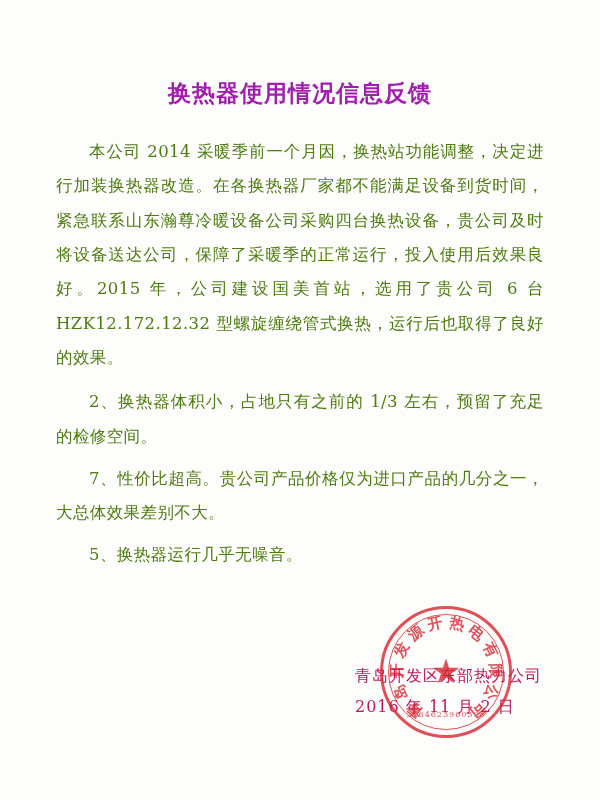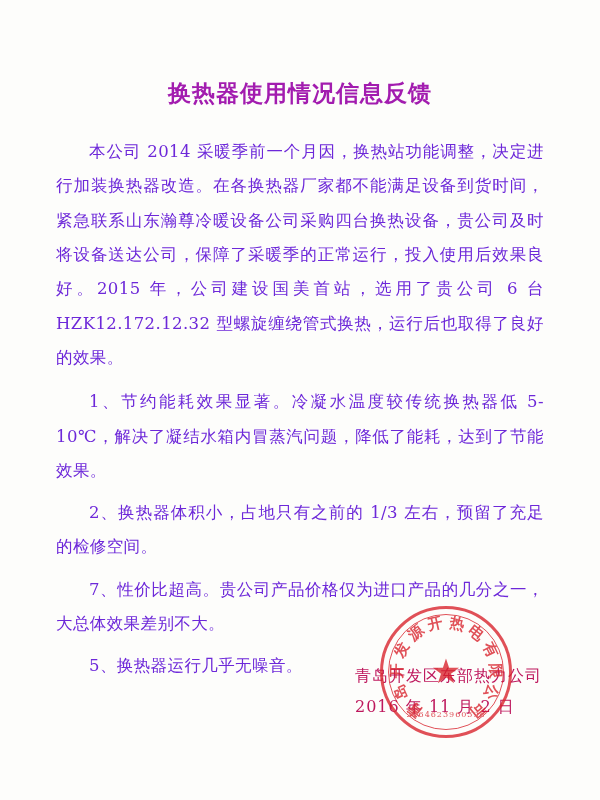--- a/index.html
+++ b/index.html
@@ -27,21 +27,21 @@
     font-weight: bold;
     font-size: 23px;
     letter-spacing: 1px;
     color: #a21caf;
     margin: 18px 0 26px 0;
   }
   .para {
     font-family: "DejaVu Serif", serif;
     font-size: 16.5px;
     line-height: 2.08;
-    color: #6d28d9;
+    color: #4d7c0f;
     text-align: justify;
     text-justify: inter-ideograph;
     text-indent: 2em;
     margin: 0 0 10px 0;
     letter-spacing: 0.4px;
   }
   .para.item {
     margin-bottom: 8px;
   }
   .signature-block {
@@ -126,21 +126,20 @@
   }
 </style>
 </head>
 <body>
 
 <div class="page">
 
   <h1 class="doc-title">换热器使用情况信息反馈</h1>
 
   <p class="para">本公司 2014 采暖季前一个月因，换热站功能调整，决定进行加装换热器改造。在各换热器厂家都不能满足设备到货时间，紧急联系山东瀚尊冷暖设备公司采购四台换热设备，贵公司及时将设备送达公司，保障了采暖季的正常运行，投入使用后效果良好。2015 年，公司建设国美首站，选用了贵公司 6 台 HZK12.172.12.32 型螺旋缠绕管式换热，运行后也取得了良好的效果。</p>
-  <p class="para item">1、节约能耗效果显著。冷凝水温度较传统换热器低 5-10℃，解决了凝结水箱内冒蒸汽问题，降低了能耗，达到了节能效果。</p>
   <p class="para item">2、换热器体积小，占地只有之前的 1/3 左右，预留了充足的检修空间。</p>
   <p class="para item">7、性价比超高。贵公司产品价格仅为进口产品的几分之一，大总体效果差别不大。</p>
   <p class="para item">5、换热器运行几乎无噪音。</p>
 
   <div class="signature-block">
     <div class="sig-line">青岛开发区东部热力公司</div>
     <div class="sig-line">2016 年 11 月 2 日</div>
   </div>
 
   <div class="seal">

